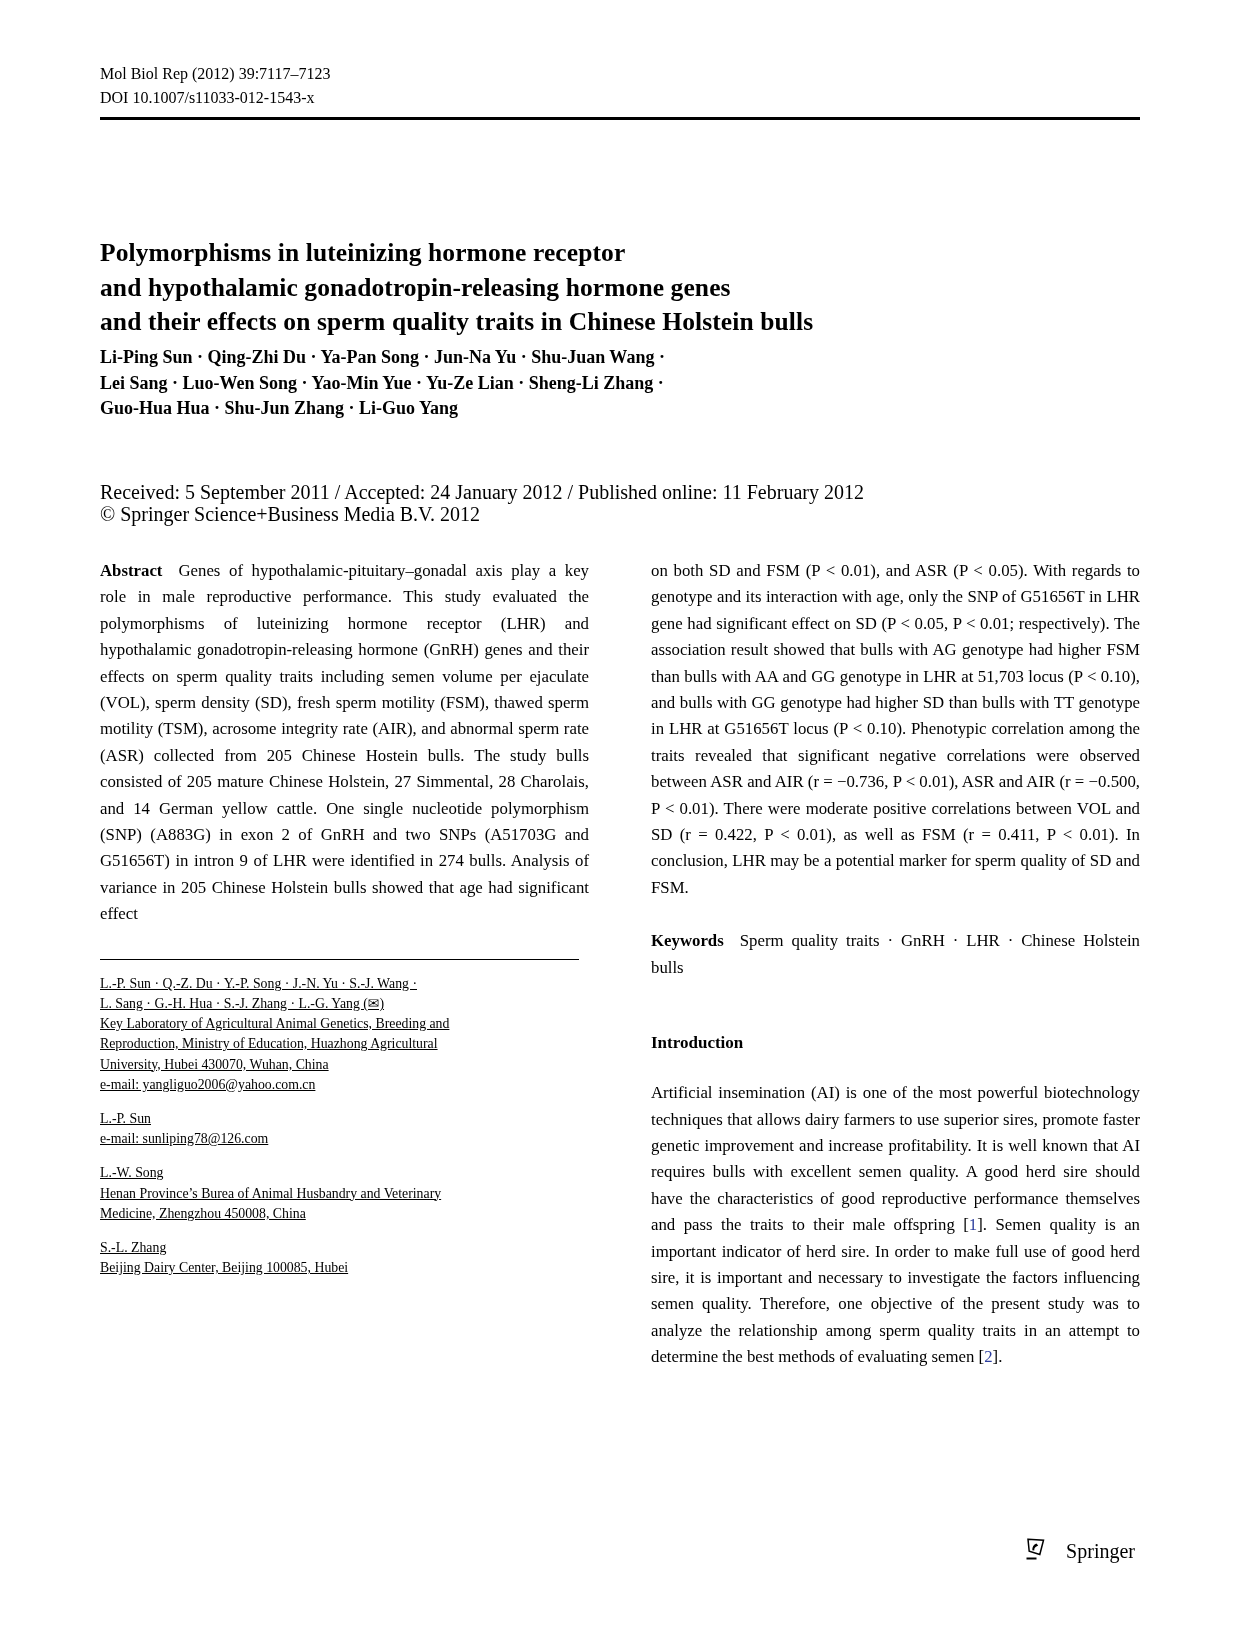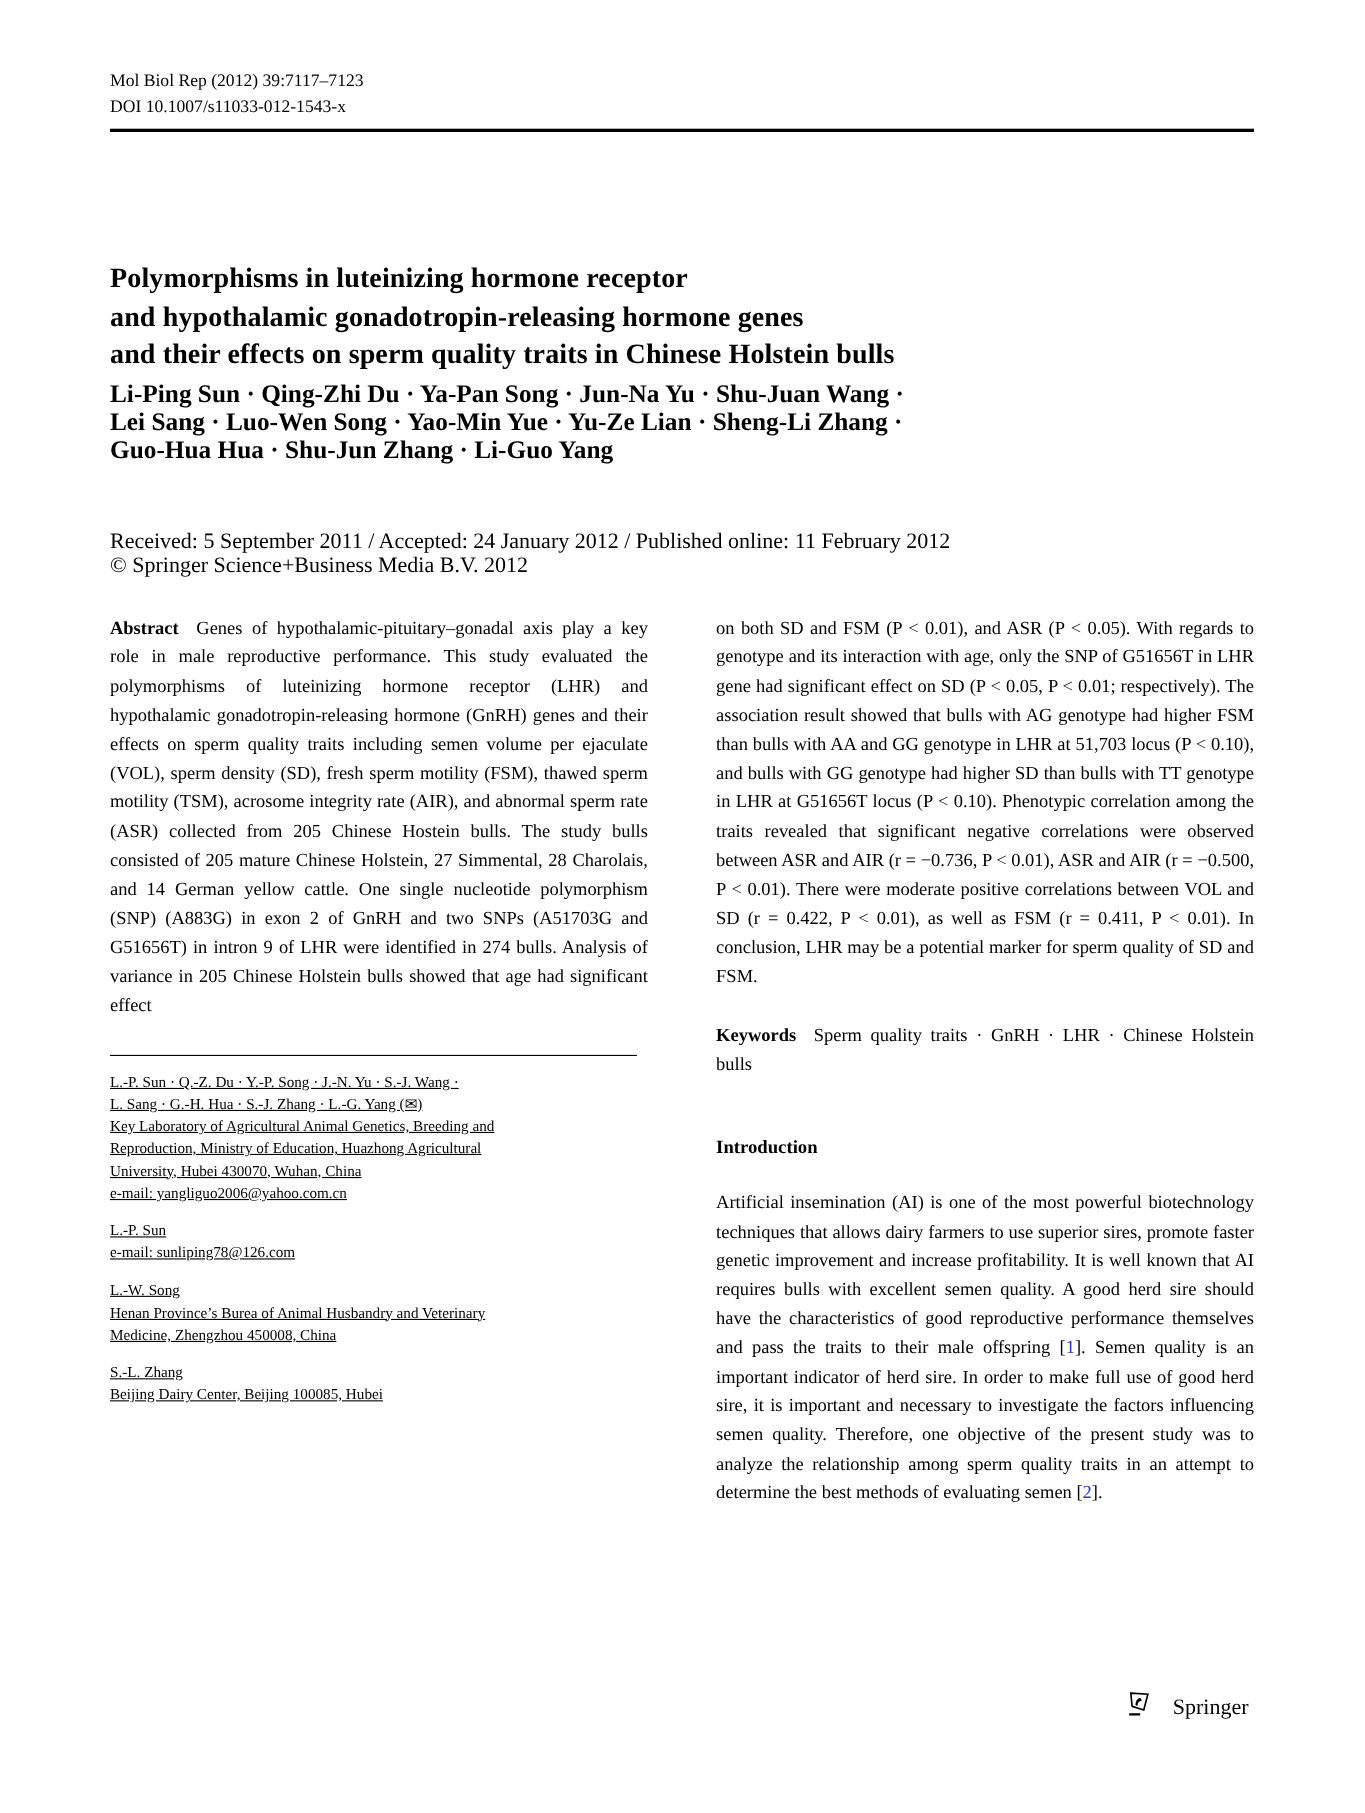--- a/index.html
+++ b/index.html
@@ -40,21 +40,21 @@
     line-height: 34.5px;
     white-space: pre-line;
     letter-spacing: 0.1px;
     margin-top: 32px;
   }
   .authors {
     position: absolute;
     left: 100px;
     top: 345px;
     width: 1040px;
-    font-size: 23px;
+    font-size: 18px;
     font-weight: bold;
     line-height: 25.5px;
     white-space: pre-line;
   }
   .dates {
     position: absolute;
     left: 100px;
     top: 482px;
     width: 1040px;
     font-size: 20px;

